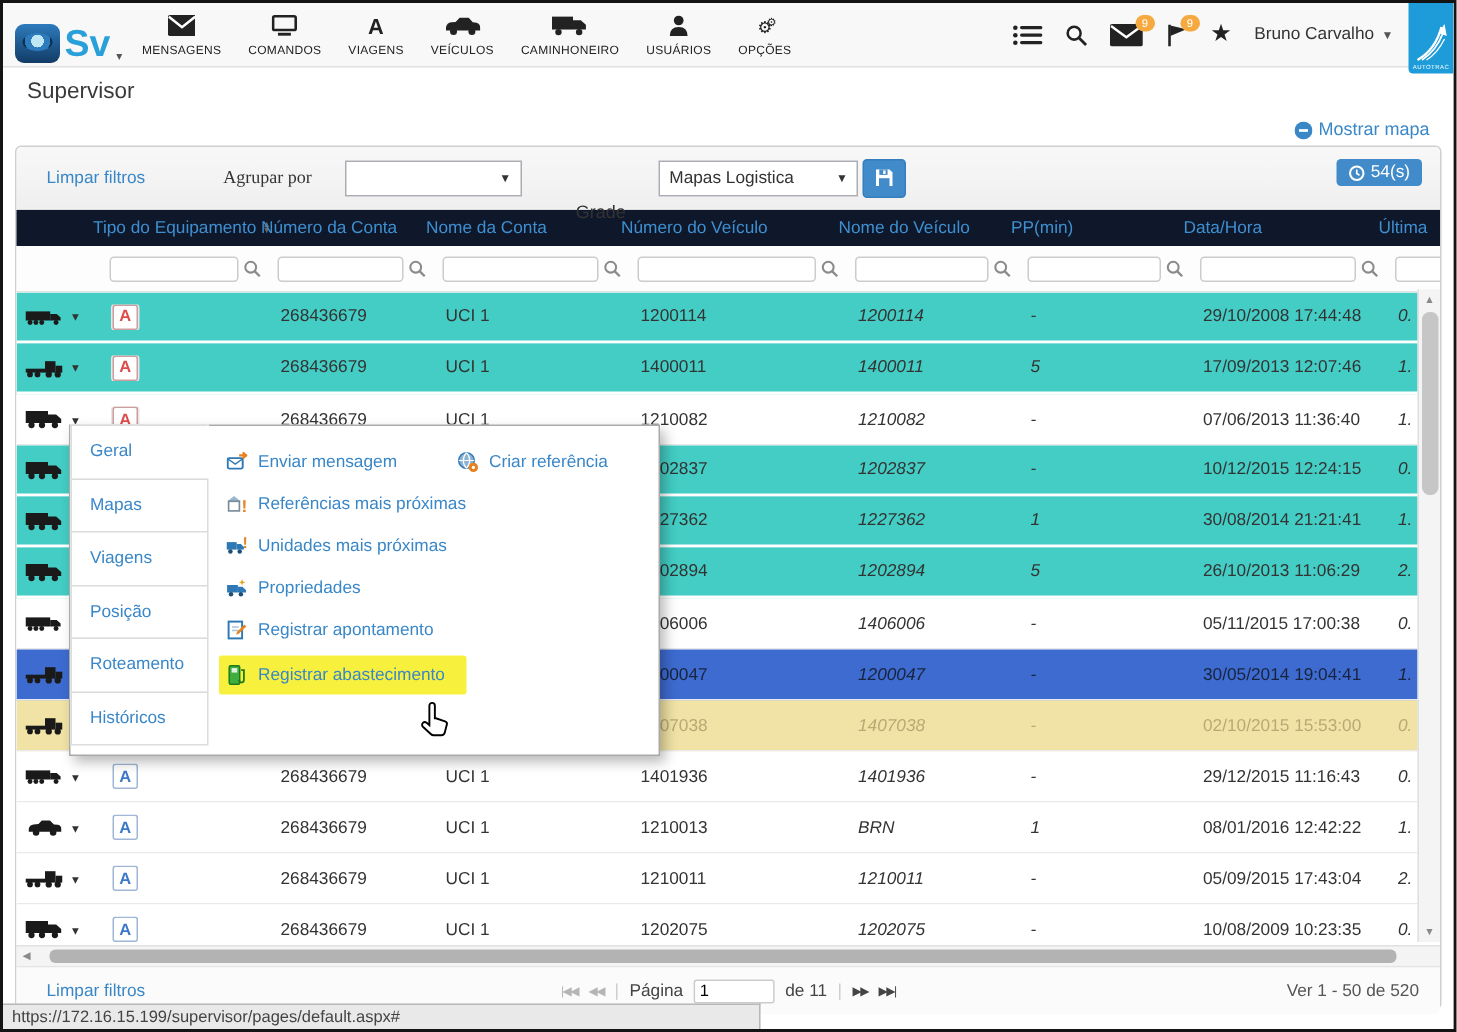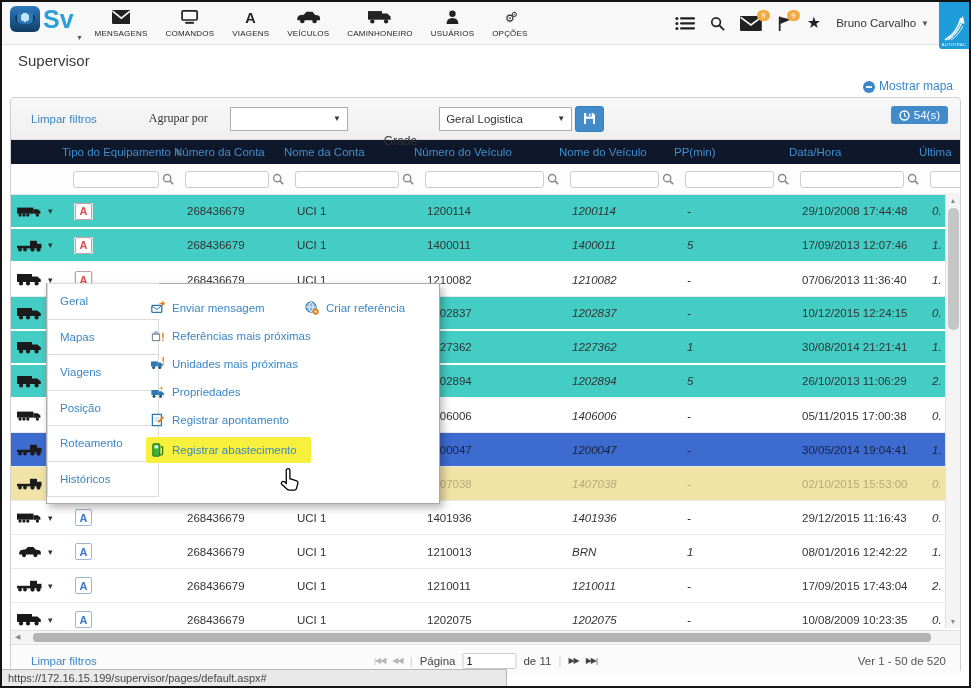--- a/index.html
+++ b/index.html
@@ -5,21 +5,21 @@
   html,body{margin:0;padding:0;}
   body{
     width:971px;height:688px;box-sizing:border-box;
     border:2px solid #141414;background:#fff;overflow:hidden;
     font-family:"Liberation Sans", sans-serif;color:#333;
   }
   .app{position:relative;width:967px;height:684px;background:#fff;}
 
   
   .topbar{position:relative;height:42px;background:#f8f8f8;border-bottom:1px solid #e2e2e2;display:flex;align-items:stretch;}
-  .brand{display:flex;align-items:flex-start;padding:4px 6px 2px 8px;position:relative;}
+  .brand{display:flex;align-items:flex-end;padding:4px 6px 2px 8px;position:relative;}
   .logo-box{width:30px;height:26px;border-radius:6px;background:linear-gradient(180deg,#2d7bbd,#123c66);position:relative;margin-right:3px;}
   .logo-box:after{content:"";position:absolute;left:5px;top:6px;width:20px;height:12px;border-radius:50%;background:radial-gradient(circle at 50% 45%,#bfe6f5 0 35%,#2d7bbd 36% 70%,#0d2f52 71%);}
   .logo-text{font-size:25px;font-weight:bold;color:#2aa0da;line-height:26px;}
   .logo-caret{position:absolute;right:-2px;bottom:2px;font-size:8px;color:#555;}
   .mainnav{display:flex;align-items:stretch;margin-left:6px;}
   .nav-item{display:flex;flex-direction:column;align-items:center;justify-content:flex-start;padding:7px 9px 0 9px;cursor:pointer;}
   .nav-icon{height:16px;display:flex;align-items:center;}
   .nav-icon svg{height:14px;}
   .nav-label{font-size:8px;letter-spacing:.2px;color:#222;margin-top:4px;white-space:nowrap;}
   .top-right{position:absolute;right:40px;top:0;height:42px;display:flex;align-items:center;gap:15px;}
@@ -108,21 +108,21 @@
   .pfooter .link{margin-left:20px;}
   .pager{position:absolute;left:50%;transform:translateX(-50%);display:flex;align-items:center;gap:7px;color:#444;}
   .pg-btn{font-size:8px;letter-spacing:-1px;cursor:pointer;color:#444;}
   .pg-btn.disabled{color:#b5b5b5;}
   .pg-sep{color:#ccc;}
   .page-input{width:54px;height:16px;border:1px solid #ccc;border-radius:2px;font-size:11px;padding:0 3px;box-sizing:border-box;}
   .range{position:absolute;right:14px;color:#555;}
 
   
   .ctxmenu{position:absolute;left:44px;top:281px;width:392px;height:219px;background:#fff;border:1px solid #a9a9a9;box-shadow:3px 4px 8px rgba(0,0,0,.28);z-index:40;}
-  .ctx-tabs{position:absolute;left:0;top:0;width:112px;height:100%;box-sizing:border-box;}
+  .ctx-tabs{position:absolute;left:0;top:0;width:92px;height:100%;box-sizing:border-box;}
   .ctx-tab{height:36.5px;margin-top:-1px;border:1px solid #dcdcdc;background:#fff;box-sizing:border-box;display:flex;align-items:center;padding-left:12px;font-size:11.5px;color:#3a87c8;cursor:pointer;}
   .ctx-tab.active{border-right-color:#fff;}
   .ctx-items{position:absolute;left:104px;top:13px;display:flex;flex-direction:column;gap:6px;}
   .menu-item{height:22px;display:flex;align-items:center;gap:7px;font-size:11.5px;color:#3a87c8;white-space:nowrap;cursor:pointer;}
   .menu-item .micon svg{width:14px;height:14px;display:block;}
   .menu-item.highlighted{background:#f7f13d;border-radius:2px;padding:2px 14px 2px 5px;margin-left:-5px;height:22px;}
   .ctx-items2{position:absolute;left:258px;top:13px;display:flex;flex-direction:column;gap:6px;}
 
   .cursor-ic{position:absolute;left:276px;top:465px;z-index:60;width:22px;height:27px;}
 
@@ -269,21 +269,21 @@
 
     <div class="ptoolbar">
       <a class="link">Limpar filtros</a>
       <span class="tb-label">Agrupar por</span>
       <div class="select sel-group">
         <span></span>
         <span class="sel-caret">▼</span>
       </div>
       <span class="tb-label2">Grade</span>
       <div class="select sel-grade">
-        <span>Geral Logistica</span>
+        <span>Mapas Logistica</span>
         <span class="sel-caret">▼</span>
       </div>
       <div class="save-btn">
         <svg viewBox="0 0 13 13">
             <path d="M1 1 h9 L12 3 V12 H1z" fill="#fff"></path>
             <rect x="3.2" y="1" width="5.5" height="3.6" fill="#428bca"></rect>
             <rect x="5.8" y="1.6" width="1.6" height="2.4" fill="#fff"></rect>
             <rect x="3" y="6.8" width="7" height="5.2" fill="#428bca"></rect>
           </svg>
       </div>
@@ -684,21 +684,21 @@
             <span class="vcaret">▾</span>
           </div>
           <div class="cell col-tipo">
             <span class="abadge b-blue">A</span>
           </div>
           <div class="cell col-conta">268436679</div>
           <div class="cell col-nome_conta">UCI 1</div>
           <div class="cell col-num_veiculo">1210011</div>
           <div class="cell col-nome_veiculo">1210011</div>
           <div class="cell col-pp">-</div>
-          <div class="cell col-data_hora">17/09/2015 17:43:04</div>
+          <div class="cell col-data_hora">05/09/2015 17:43:04</div>
           <div class="cell col-ultima">2.</div>
         </div>
         <div class="trow row-white">
           <div class="cell cell-actions">
             <span class="veh">
               <svg viewBox="0 0 26 13">
                 <rect x="0" y="1" width="15" height="8" fill="#1a1a1a"></rect>
                 <path d="M15 3.4 h5.4 l3.4 3 v2.6 H15z" fill="#1a1a1a"></path>
                 <circle cx="4" cy="10.4" r="2.1" fill="#1a1a1a"></circle>
                 <circle cx="11" cy="10.4" r="2.1" fill="#1a1a1a"></circle>

